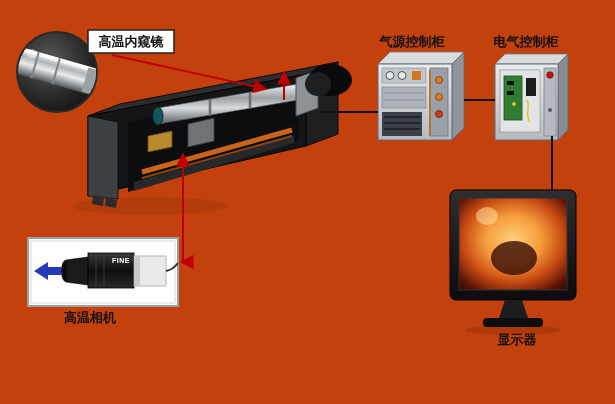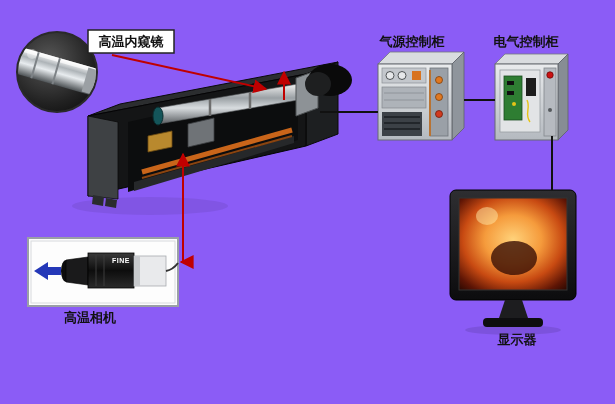--- a/index.html
+++ b/index.html
@@ -1,17 +1,17 @@
 <!DOCTYPE html>
 <html><head>
 <meta charset="utf-8">
 <style>
   html,body { margin:0; padding:0; background:#fff; }
   .canvas {
-    position:relative; width:615px; height:404px; background:#8b5cf6;
+    position:relative; width:615px; height:404px; background:#c2410c;
     font-family:"Liberation Sans", sans-serif; overflow:hidden;
   }
   svg { display:block; }
   .lbl  { font:bold 13px "Liberation Sans", sans-serif; fill:#111; }
   .brand{ font:bold 7px "Liberation Sans", sans-serif; fill:#ffffff; letter-spacing:.5px; }
 </style>
 </head>
 <body>
 
 <div class="canvas">

